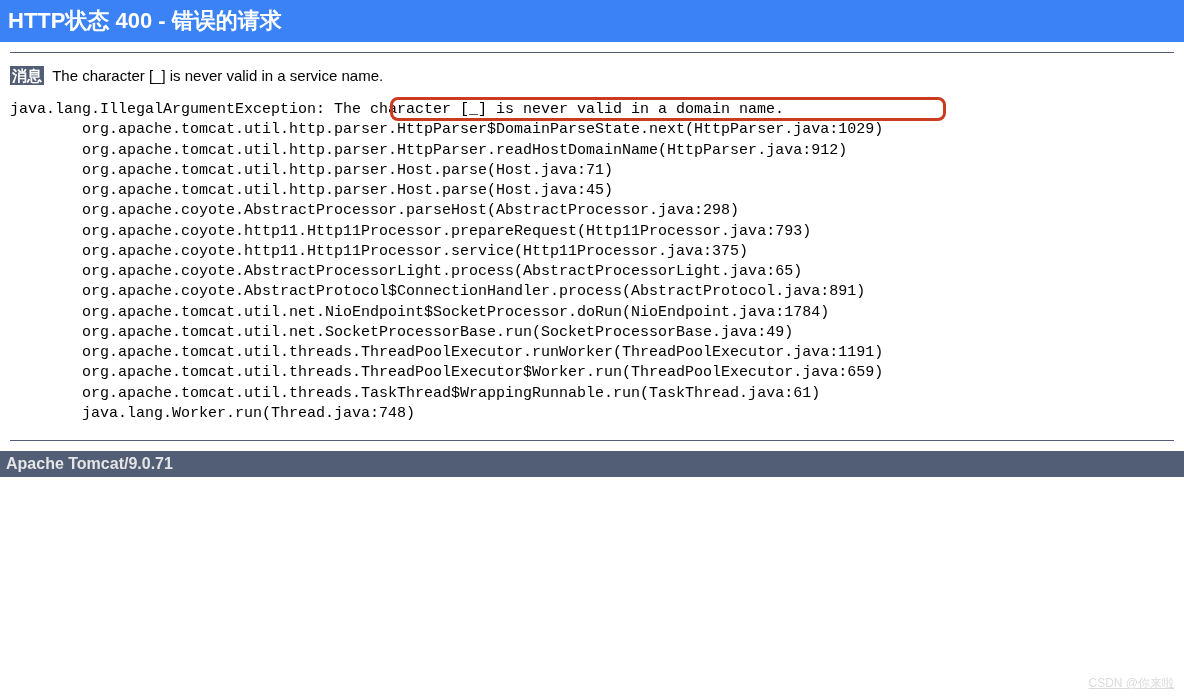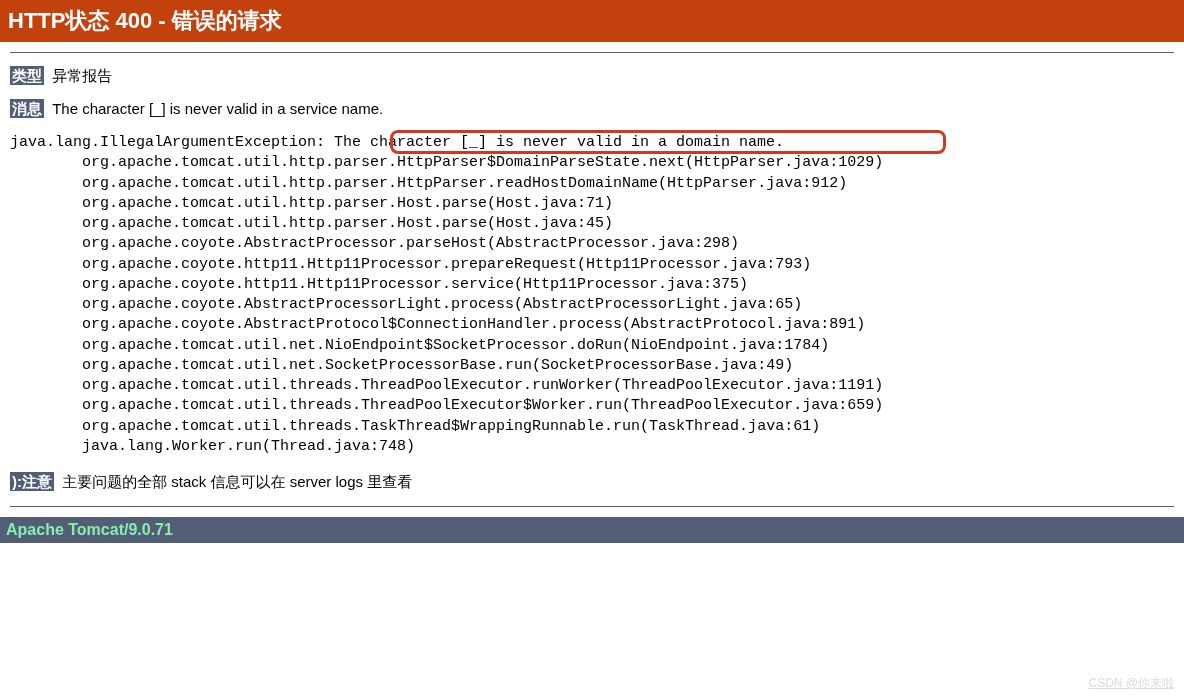--- a/index.html
+++ b/index.html
@@ -8,30 +8,30 @@
       box-sizing: border-box;
     }
     body {
       font-family: Tahoma, Arial, sans-serif;
       background: #ffffff;
       color: #000000;
       padding: 0;
       width: 1184px;
     }
     .header-bar {
-      background: #c2410c;
+      background: #3b82f6;
       color: #ffffff;
       font-size: 22px;
       font-weight: bold;
       padding: 6px 8px;
       margin-bottom: 10px;
     }
     .footer-bar {
       background: #525D76;
-      color: #86efac;
+      color: #e5e5e5;
       font-size: 16px;
       font-weight: bold;
       padding: 4px 6px;
       margin-top: 2px;
     }
     hr.line {
       border: none;
       border-top: 1px solid #525D76;
       margin: 10px 10px;
     }
@@ -81,24 +81,20 @@
 <body>
 
 <div class="header-bar">
   <span>HTTP状态 400 - 错误的请求</span>
 </div>
 
 <hr class="line">
 
 <div class="content">
 
-  <div class="field-row">
-    <span class="field-label">类型</span>
-    <span class="field-value">异常报告</span>
-  </div>
 
   <div class="field-row">
     <span class="field-label">消息</span>
     <span class="field-value">The character [_] is never valid in a service name.</span>
   </div>
 
 
 
   <div class="stacktrace"><span class="highlight-box" style="top:-3px;left:380px;width:556px;height:24px;"></span><span>java.lang.IllegalArgumentException: The character [_] is never valid in a domain name.</span>
         <span>org.apache.tomcat.util.http.parser.HttpParser$DomainParseState.next(HttpParser.java:1029)</span>
@@ -110,24 +106,20 @@
         <span>org.apache.coyote.http11.Http11Processor.service(Http11Processor.java:375)</span>
         <span>org.apache.coyote.AbstractProcessorLight.process(AbstractProcessorLight.java:65)</span>
         <span>org.apache.coyote.AbstractProtocol$ConnectionHandler.process(AbstractProtocol.java:891)</span>
         <span>org.apache.tomcat.util.net.NioEndpoint$SocketProcessor.doRun(NioEndpoint.java:1784)</span>
         <span>org.apache.tomcat.util.net.SocketProcessorBase.run(SocketProcessorBase.java:49)</span>
         <span>org.apache.tomcat.util.threads.ThreadPoolExecutor.runWorker(ThreadPoolExecutor.java:1191)</span>
         <span>org.apache.tomcat.util.threads.ThreadPoolExecutor$Worker.run(ThreadPoolExecutor.java:659)</span>
         <span>org.apache.tomcat.util.threads.TaskThread$WrappingRunnable.run(TaskThread.java:61)</span>
         <span>java.lang.Worker.run(Thread.java:748)</span></div>
 
-  <div class="field-row">
-    <span class="field-label">):注意</span>
-    <span class="field-value">主要问题的全部 stack 信息可以在 server logs 里查看</span>
-  </div>
 
 </div>
 
 <hr class="line">
 
 <div class="footer-bar">
   <span>Apache Tomcat/9.0.71</span>
 </div>
 
 <div class="watermark">CSDN @你来啦</div>

